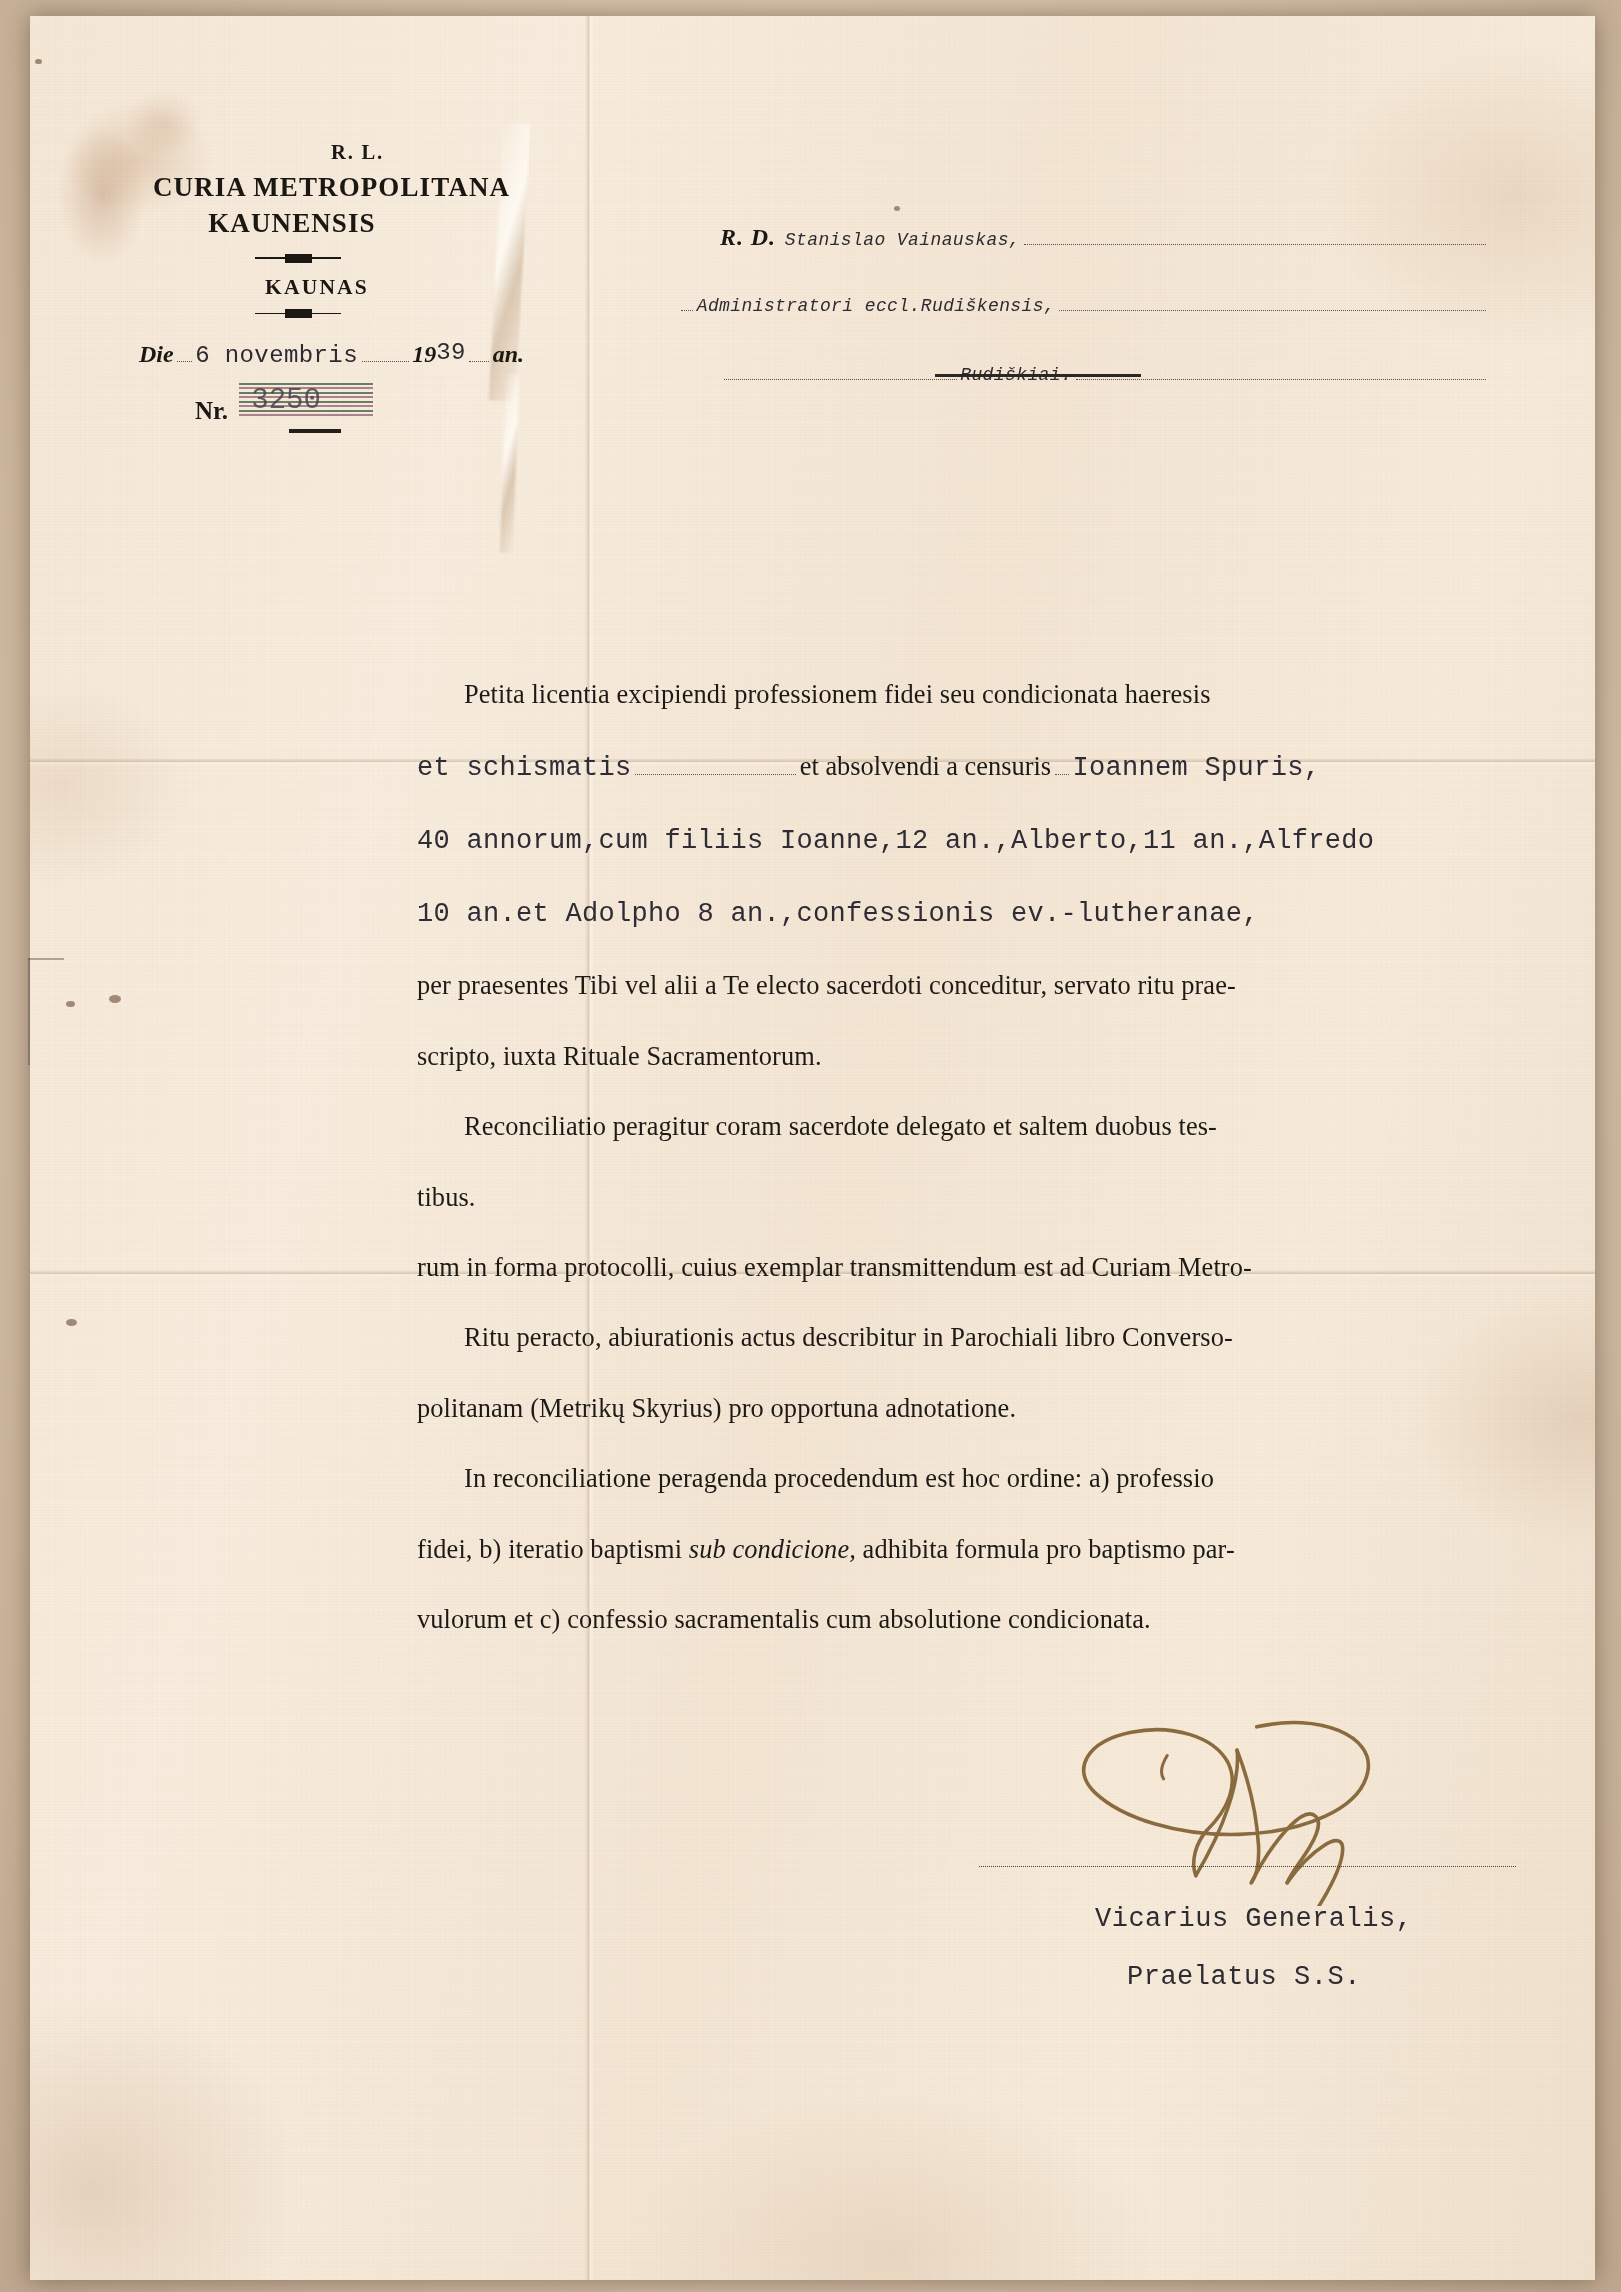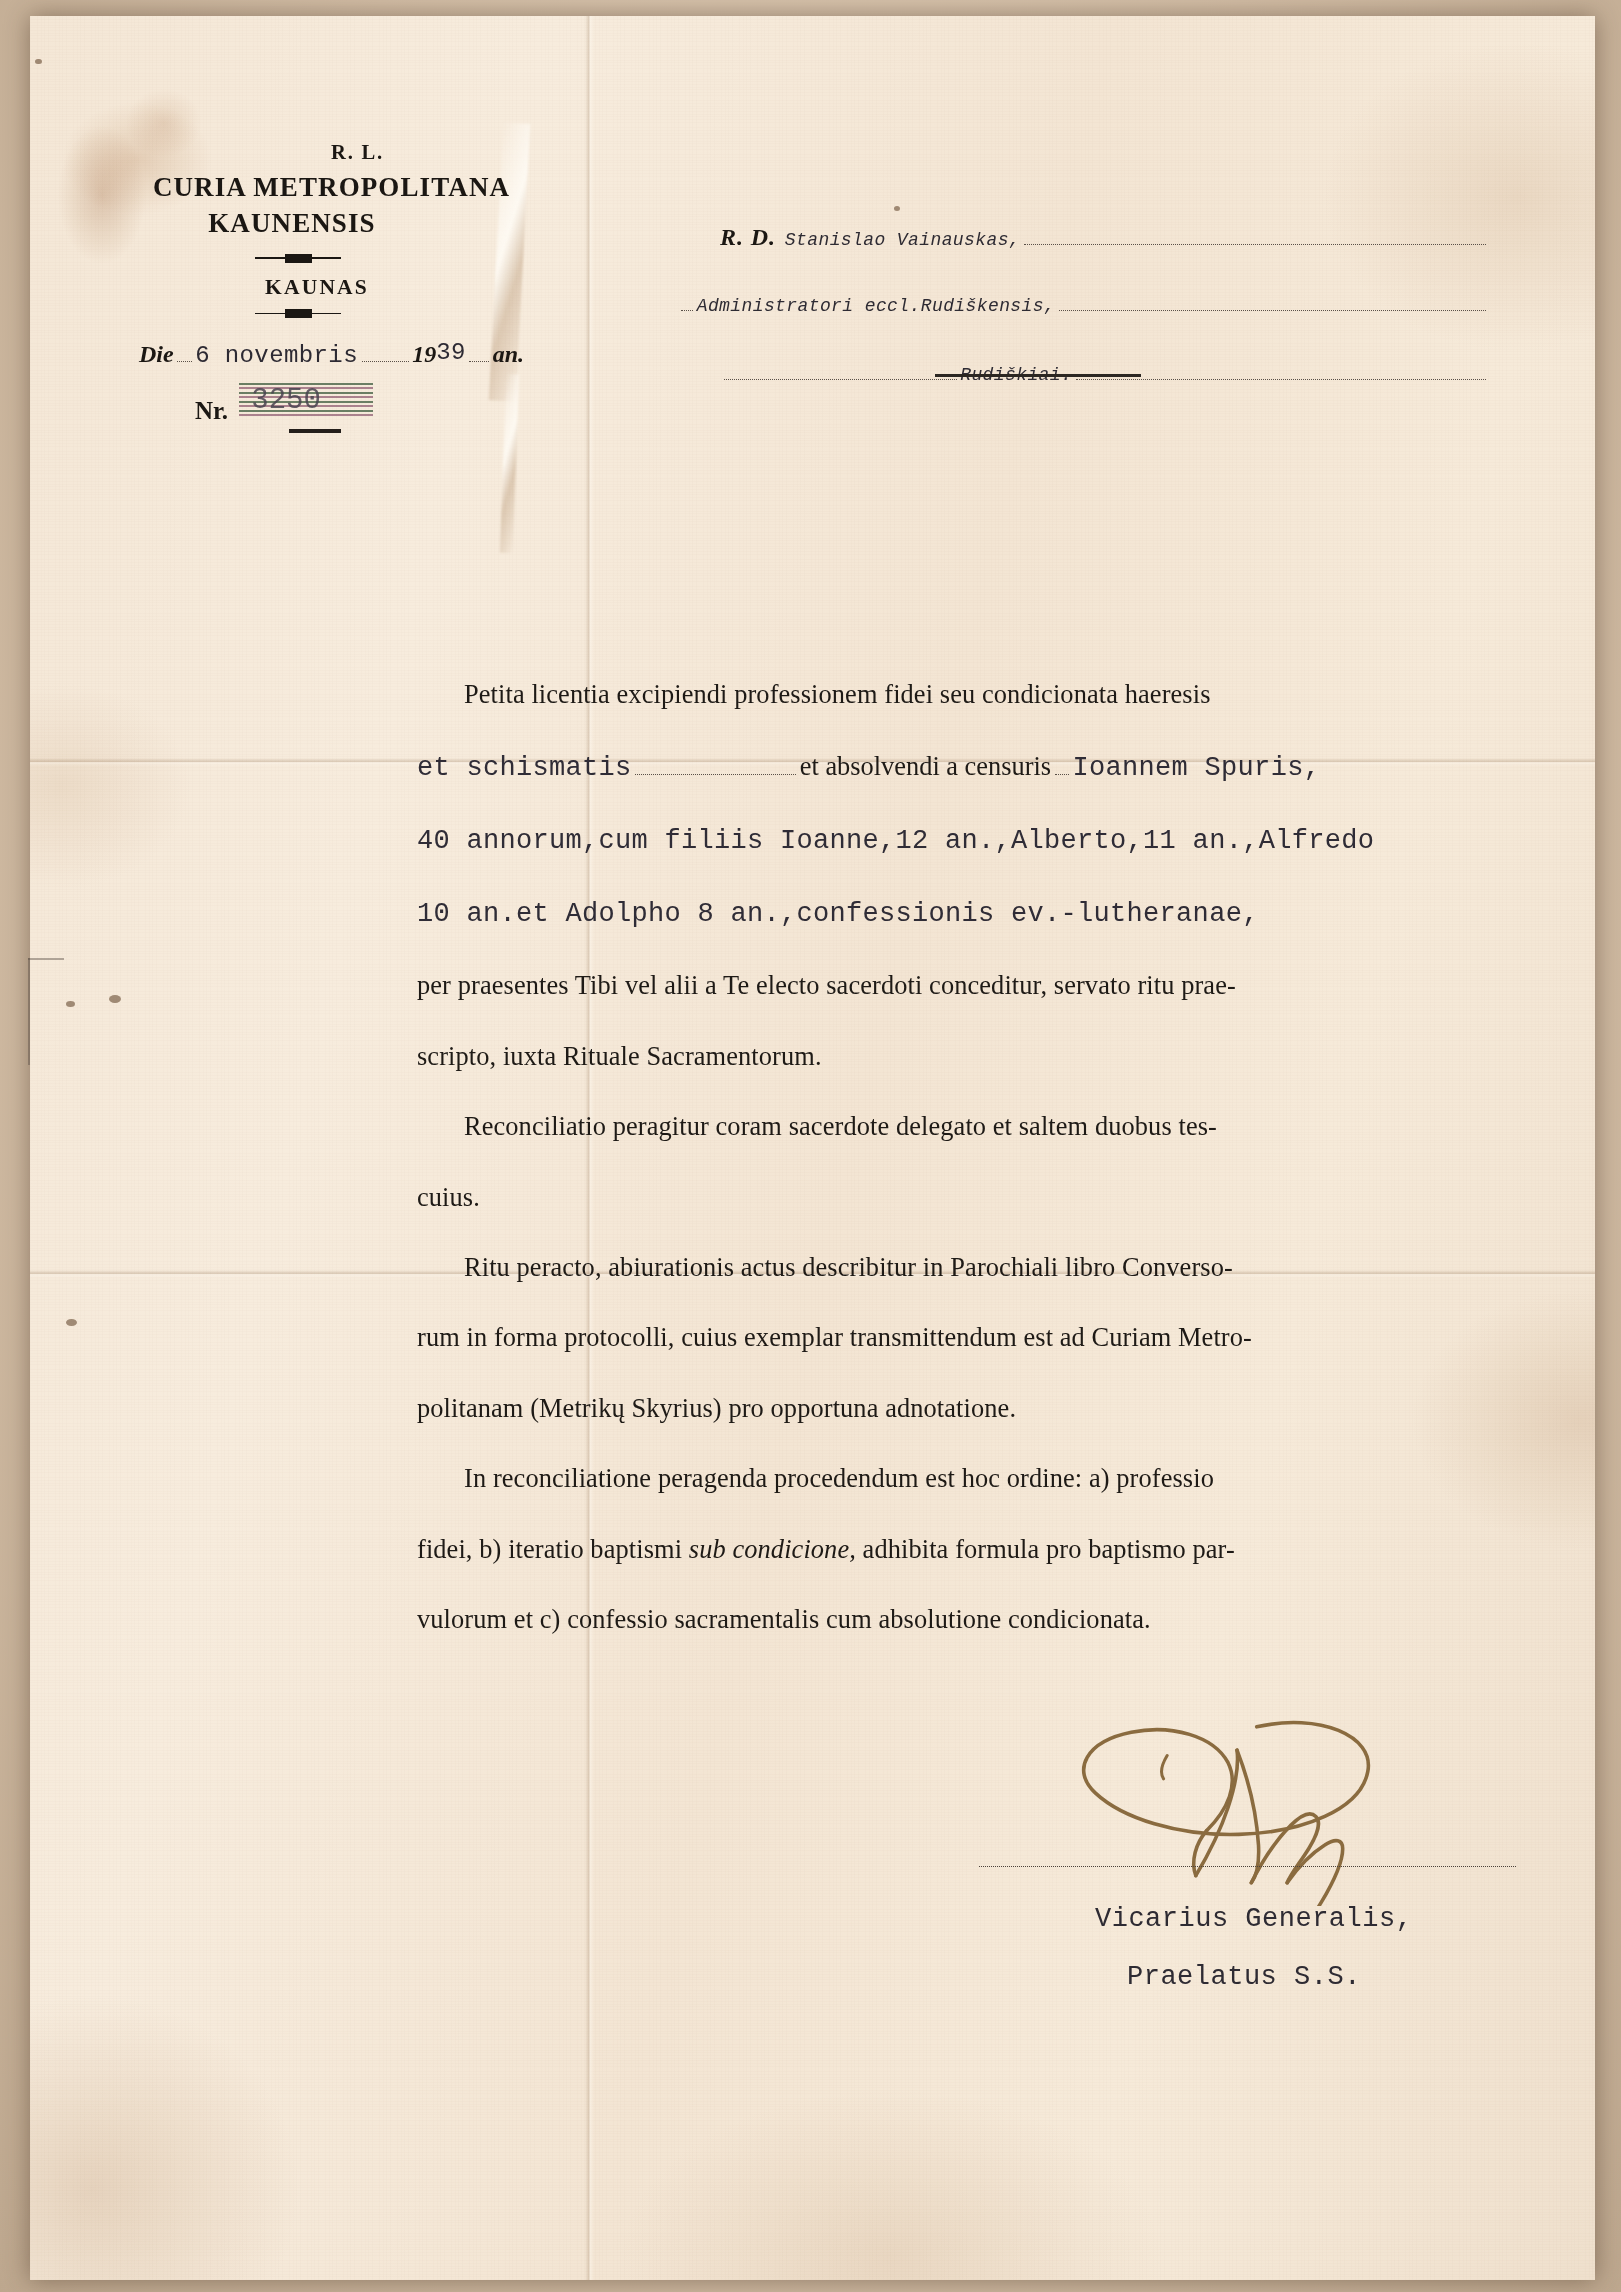--- a/index.html
+++ b/index.html
@@ -427,24 +427,24 @@
         <span class="typedtxt">Ioannem Spuris,</span>
       </div>
 
       <div class="t-line">40 annorum,cum filiis Ioanne,12 an.,Alberto,11 an.,Alfredo</div>
       <div class="t-line">10 an.et Adolpho 8 an.,confessionis ev.-lutheranae,</div>
 
       <div class="p-line">per praesentes Tibi vel alii a Te electo sacerdoti conceditur, servato ritu prae-</div>
       <div class="p-line">scripto, iuxta Rituale Sacramentorum.</div>
 
       <div class="p-line indent">Reconciliatio peragitur coram sacerdote delegato et saltem duobus tes-</div>
-      <div class="p-line">cuius.</div>
-
+      <div class="p-line">tibus.</div>
+
+      <div class="p-line">rum in forma protocolli, cuius exemplar transmittendum est ad Curiam Metro-</div>
       <div class="p-line indent">Ritu peracto, abiurationis actus describitur in Parochiali libro Converso-</div>
-      <div class="p-line">rum in forma protocolli, cuius exemplar transmittendum est ad Curiam Metro-</div>
       <div class="p-line">politanam (Metrikų Skyrius) pro opportuna adnotatione.</div>
 
       <div class="p-line indent">In reconciliatione peragenda procedendum est hoc ordine:  a) professio</div>
       <div class="p-line">
         <span>fidei,  b) iteratio baptismi </span><i>sub condicione,</i><span> adhibita formula pro baptismo par-</span>
       </div>
       <div class="p-line">vulorum et  c) confessio sacramentalis cum absolutione condicionata.</div>
     </div>
 
     <div id="signature-block">

